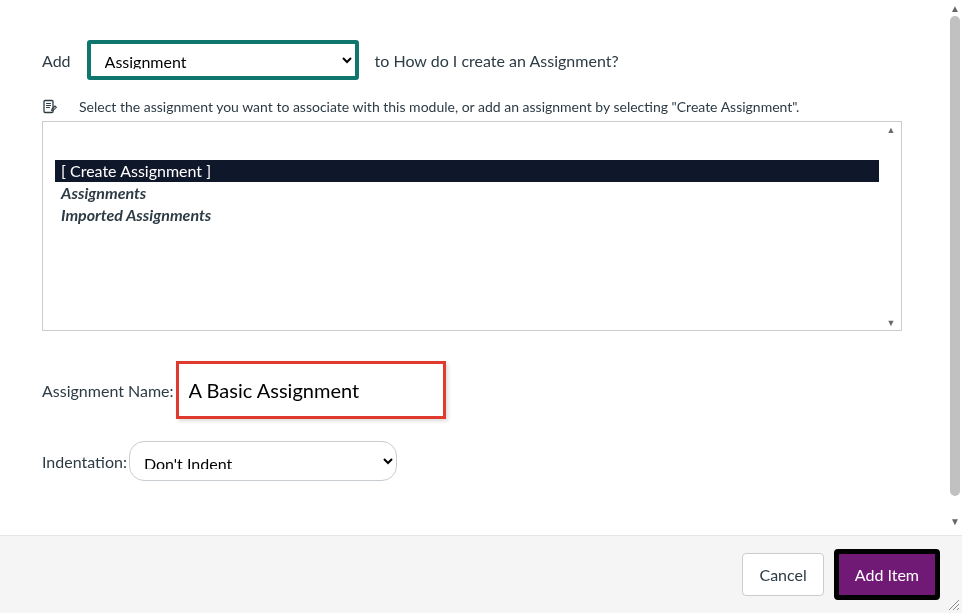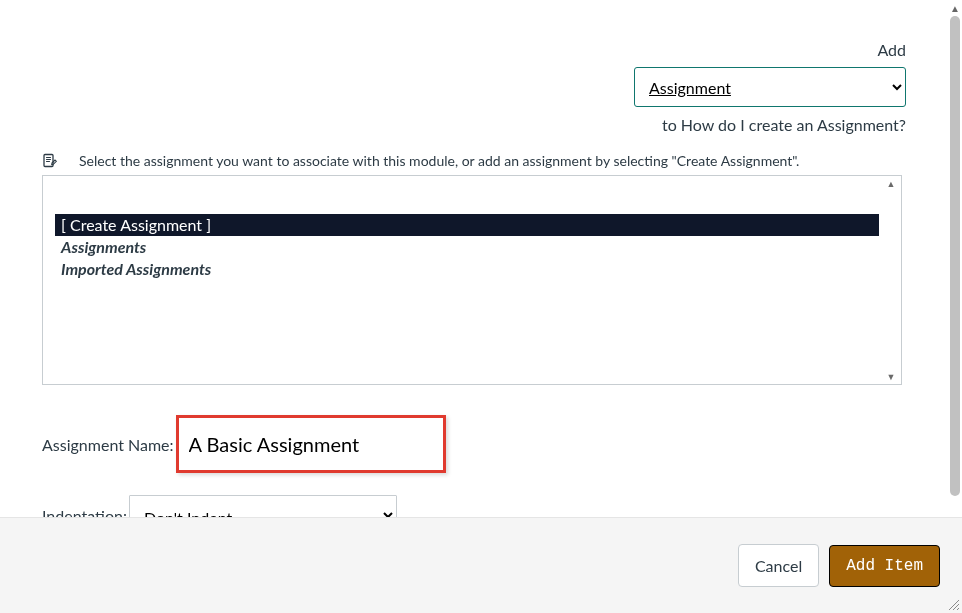--- a/index.html
+++ b/index.html
@@ -35,30 +35,29 @@
       position: absolute;
       right: 2px;
       top: 16px;
       width: 10px;
       height: 480px;
       background: #c1c1c1;
       border-radius: 5px;
     }
     .add-row {
       display: flex;
-      align-items: flex-end;
-      gap: 8px;
+      align-items: center;
+      gap: 16px;
       margin-bottom: 18px;
-      flex-direction: column;
     }
     .add-row select {
       font-size: 16px;
       font-family: inherit;
       padding: 7px 10px;
-      border: 1px solid #0f766e;
+      border: 4px solid #0f766e;
       border-radius: 3px;
       width: 272px;
       height: 40px;
       background: #fff;
       text-decoration: underline;
     }
     .helper-row {
       display: flex;
       align-items: center;
       gap: 21px;
@@ -132,30 +131,30 @@
       padding: 8px 10px;
       width: 270px;
       height: 58px;
       outline: none;
       box-shadow: 2px 2px 4px rgba(0,0,0,0.15);
     }
     .indent-select {
       font-size: 16px;
       font-family: inherit;
       border: 1px solid #c7cdd1;
-      border-radius: 1px;
+      border-radius: 15px;
       padding: 11px 10px;
       width: 268px;
       height: 40px;
       background: #fff;
     }
     .footer {
       position: absolute;
       left: 0; right: 0; bottom: 0;
-      height: 96px;
+      height: 78px;
       background: #f5f5f5;
       border-top: 1px solid #e5e5e5;
       display: flex;
       align-items: center;
       justify-content: flex-end;
       gap: 10px;
       padding-right: 22px;
     }
     .btn {
       font-size: 16px;
@@ -163,24 +162,23 @@
       padding: 11px 16px;
       border-radius: 4px;
       cursor: pointer;
     }
     .btn-secondary {
       background: #fff;
       border: 1px solid #c7cdd1;
       color: #2d3b45;
     }
     .btn-primary {
-      background: #a16207;
-      border: 1px solid #000000;
+      background: #701a75;
+      border: 5px solid #000000;
       color: #fff;
-      font-family: Liberation Mono, monospace;
     }
     .resize-grip {
       position: absolute;
       right: 2px;
       bottom: 2px;
       width: 14px;
       height: 14px;
     }
     .resize-grip svg { display: block; }
   </style>

